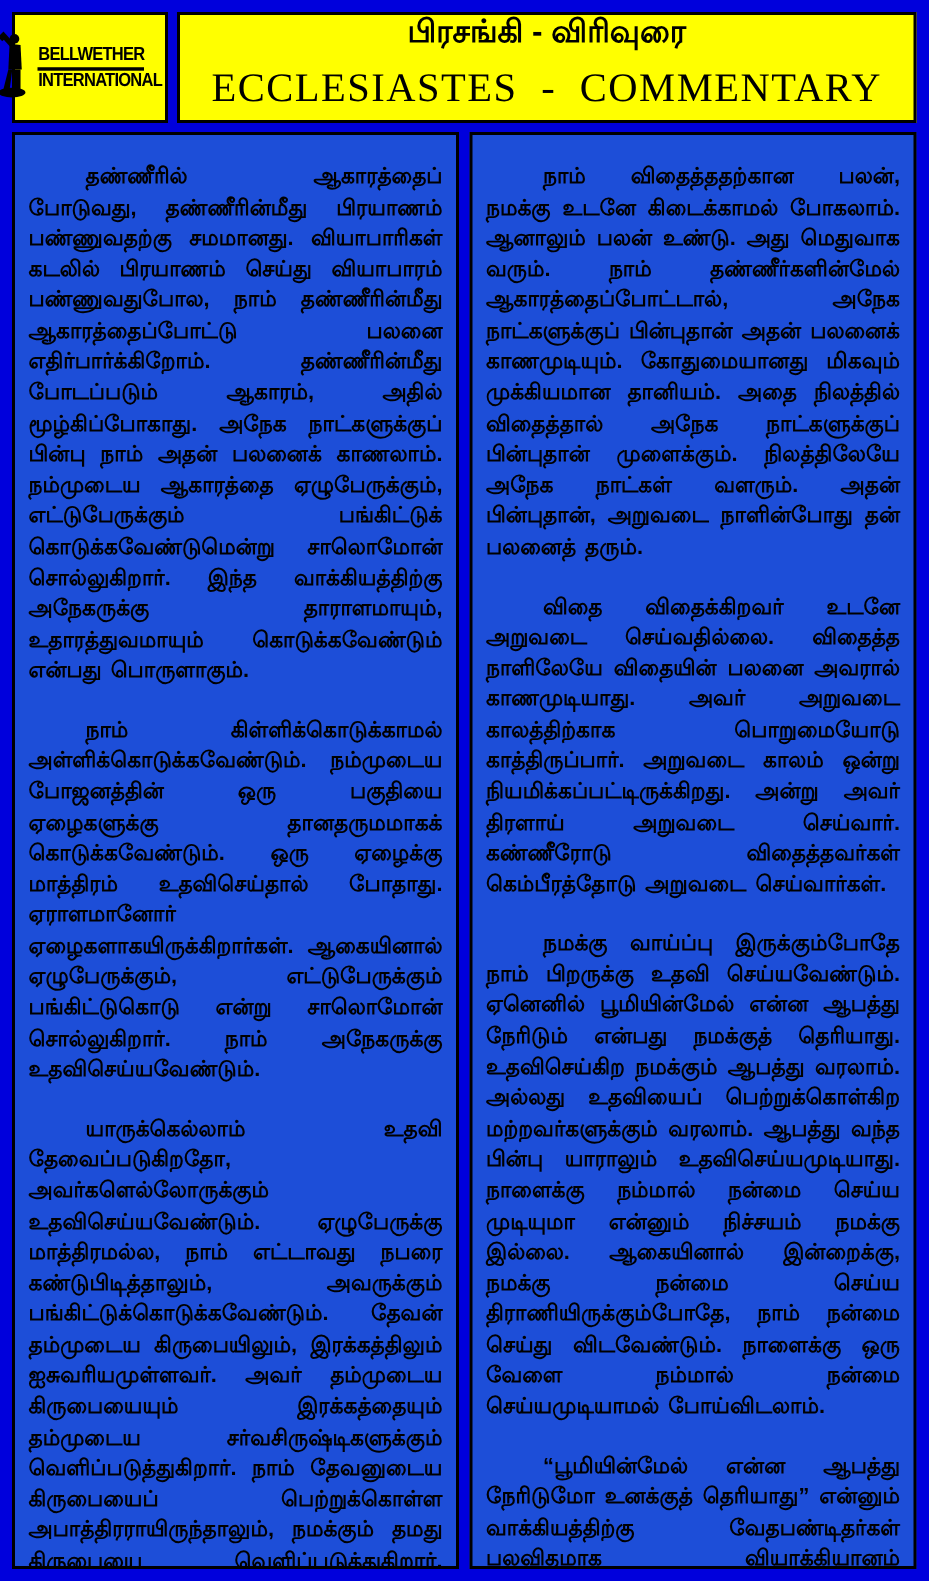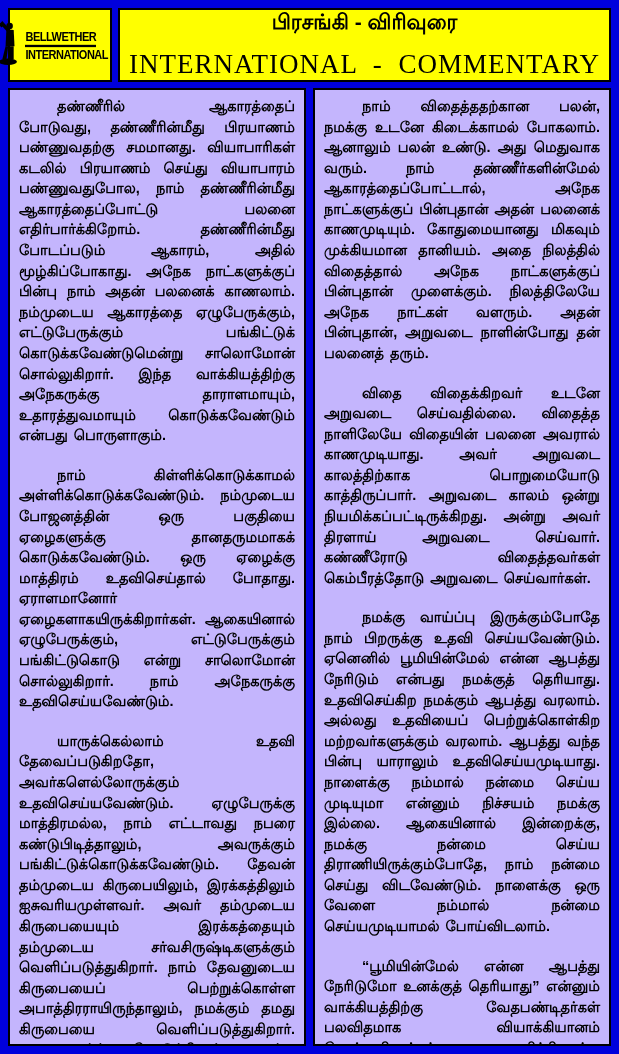--- a/index.html
+++ b/index.html
@@ -31,37 +31,37 @@
     transform:scaleY(1.15);transform-origin:left center;white-space:nowrap;
   }
   .logo-line2{
     font-weight:bold;font-size:11px;letter-spacing:-0.5px;
     transform:scaleY(1.15);transform-origin:left center;white-space:nowrap;
   }
   .title-box{
     box-sizing:border-box;
     flex:1;
     background:#FFFF00;border:2px solid #000;
-    display:flex;flex-direction:column;align-items:center;justify-content:space-between;
+    display:flex;flex-direction:column;align-items:center;justify-content:flex-start;
     gap:7px;
   }
   .title-tamil{
     font-weight:bold;font-size:21px;color:#000;
     font-family:"Liberation Sans",sans-serif;
   }
   .title-english{
     font-family:"Liberation Serif",serif;
     font-size:27px;color:#000;letter-spacing:1px;word-spacing:8px;
   }
   .body-row{flex:1;display:flex;gap:7px;min-height:0;}
   .column{
     box-sizing:border-box;
     flex:1;min-width:0;
-    background:#c4b5fd;border:2px solid #000;
-    padding:6px 9px;
+    background:#1d4ed8;border:2px solid #000;
+    padding:18px 9px;
     overflow:hidden;
     text-align:justify;
   }
   .column p{
     margin:0 0 19px 0;
     text-indent:38px;
     font-weight:bold;
     font-size:14.5px;
     line-height:1.42;
     color:#000;
@@ -89,21 +89,21 @@
         </svg>
       </span>
       <span class="logo-text">
         <span class="logo-line1">BELLWETHER</span>
         <span class="logo-line2">INTERNATIONAL</span>
       </span>
     </div>
 
     <div class="title-box">
       <div class="title-tamil">பிரசங்கி - விரிவுரை</div>
-      <div class="title-english">INTERNATIONAL - COMMENTARY</div>
+      <div class="title-english">ECCLESIASTES - COMMENTARY</div>
     </div>
 
 
   </div>
 
   <div class="body-row">
 
     <div class="column">
       <p>தண்ணீரில் ஆகாரத்தைப் போடுவது, தண்ணீரின்மீது பிரயாணம் பண்ணுவதற்கு சமமானது. வியாபாரிகள் கடலில் பிரயாணம் செய்து வியாபாரம் பண்ணுவதுபோல, நாம் தண்ணீரின்மீது ஆகாரத்தைப்போட்டு பலனை எதிர்பார்க்கிறோம். தண்ணீரின்மீது போடப்படும் ஆகாரம், அதில் மூழ்கிப்போகாது. அநேக நாட்களுக்குப் பின்பு நாம் அதன் பலனைக் காணலாம். நம்முடைய ஆகாரத்தை ஏழுபேருக்கும், எட்டுபேருக்கும் பங்கிட்டுக் கொடுக்கவேண்டுமென்று சாலொமோன் சொல்லுகிறார். இந்த வாக்கியத்திற்கு அநேகருக்கு தாராளமாயும், உதாரத்துவமாயும் கொடுக்கவேண்டும் என்பது பொருளாகும்.</p>
       <p>நாம் கிள்ளிக்கொடுக்காமல் அள்ளிக்கொடுக்கவேண்டும். நம்முடைய போஜனத்தின் ஒரு பகுதியை ஏழைகளுக்கு தானதருமமாகக் கொடுக்கவேண்டும். ஒரு ஏழைக்கு மாத்திரம் உதவிசெய்தால் போதாது. ஏராளமானோர் ஏழைகளாகயிருக்கிறார்கள். ஆகையினால் ஏழுபேருக்கும், எட்டுபேருக்கும் பங்கிட்டுகொடு என்று சாலொமோன் சொல்லுகிறார். நாம் அநேகருக்கு உதவிசெய்யவேண்டும்.</p>

